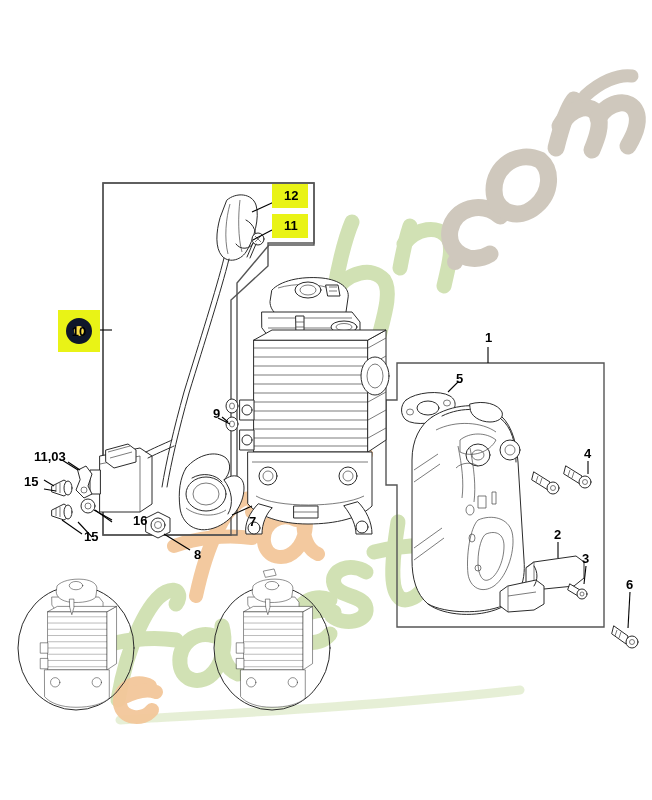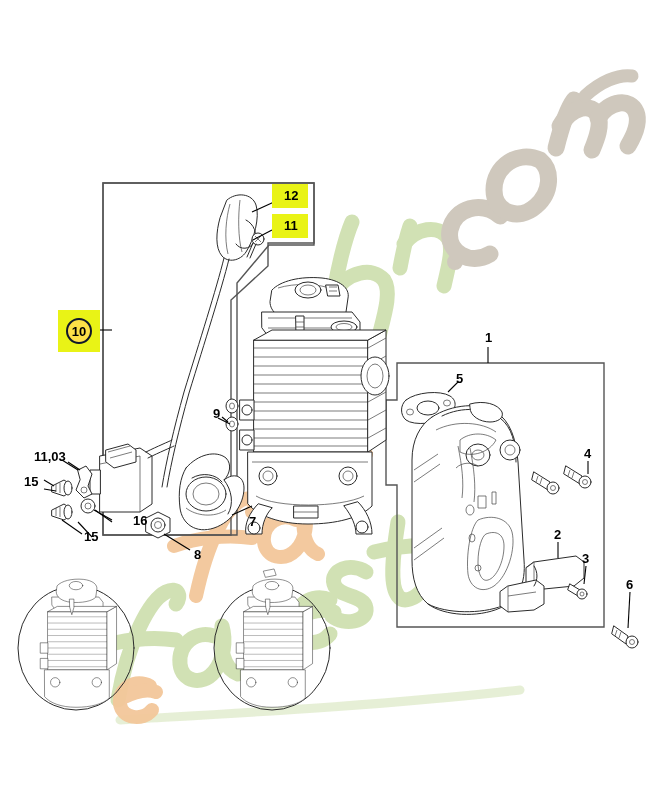--- a/index.html
+++ b/index.html
@@ -15,21 +15,21 @@
   .lbl{
     position:absolute;
     font-family:"Liberation Sans","DejaVu Sans",sans-serif;
     font-weight:bold;color:#000;
     white-space:nowrap;line-height:1;
   }
   .lbl.sz{font-size:13px;}
   .circle10{
     position:absolute;
     width:26px;height:26px;border-radius:50%;
-    background:#fde047;border:2px solid #0f172a;
+    background:#fde047;border:8px solid #0f172a;
     display:flex;align-items:center;justify-content:center;
     font-weight:bold;font-size:13px;color:#000;
     font-family:"Liberation Sans","DejaVu Sans",sans-serif;
     box-sizing:border-box;
   }
   .hlbox{position:absolute;background:#e9f316;}
 </style>
 </head>
 <body>
 

